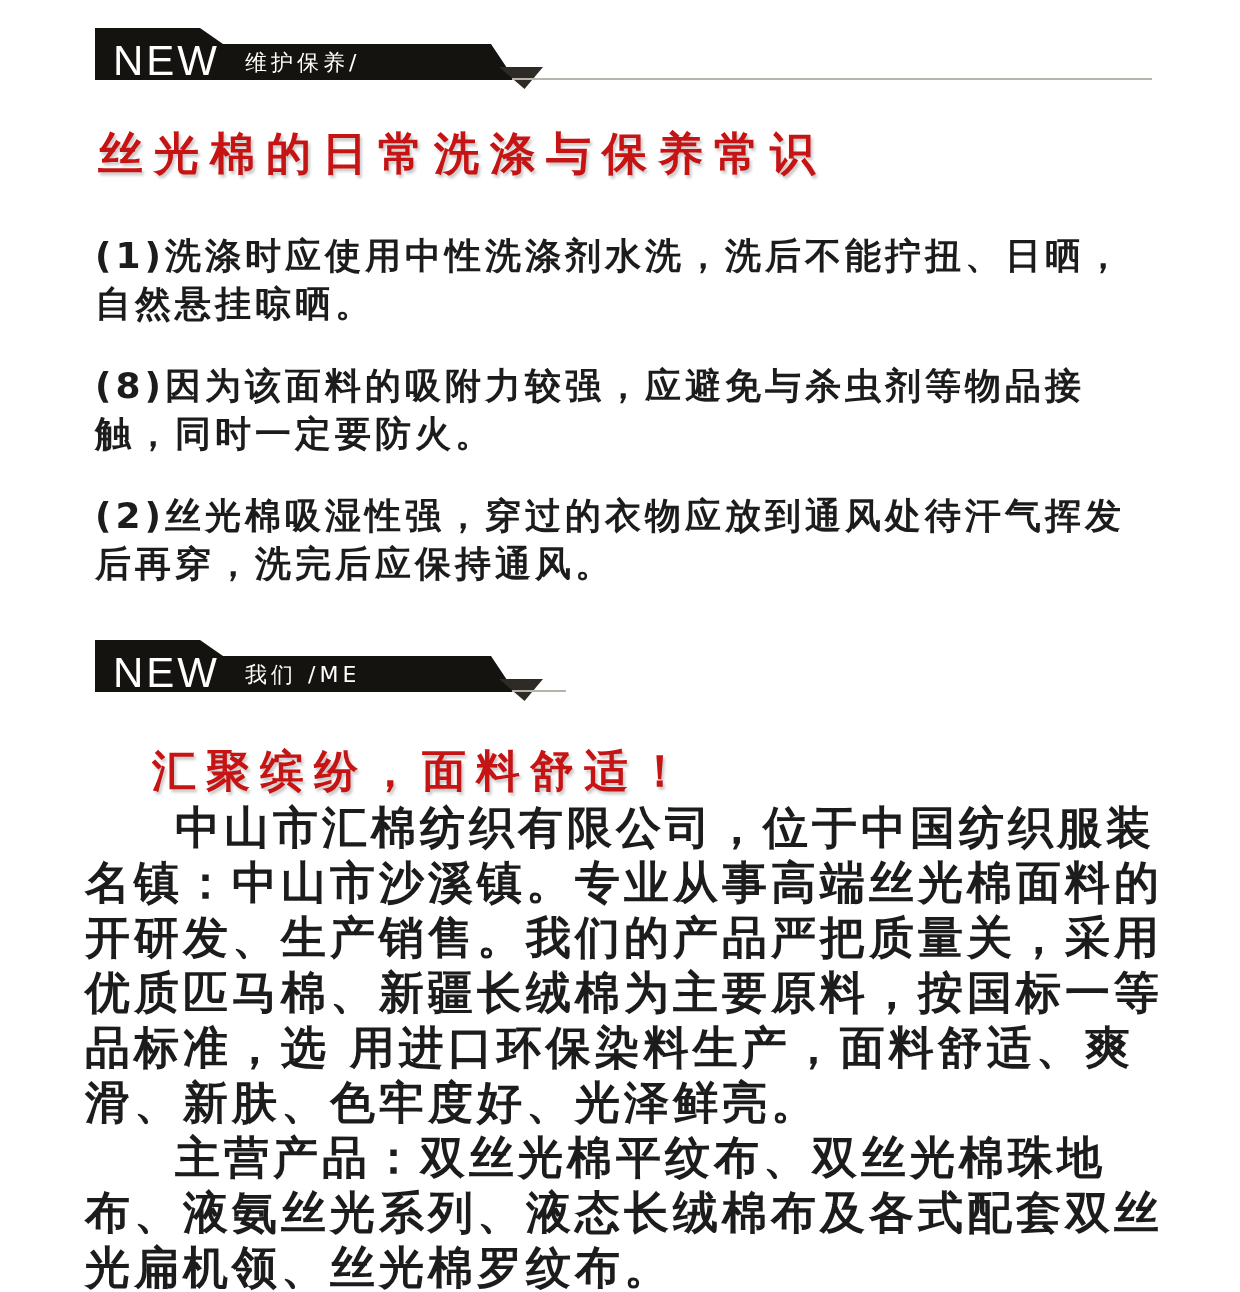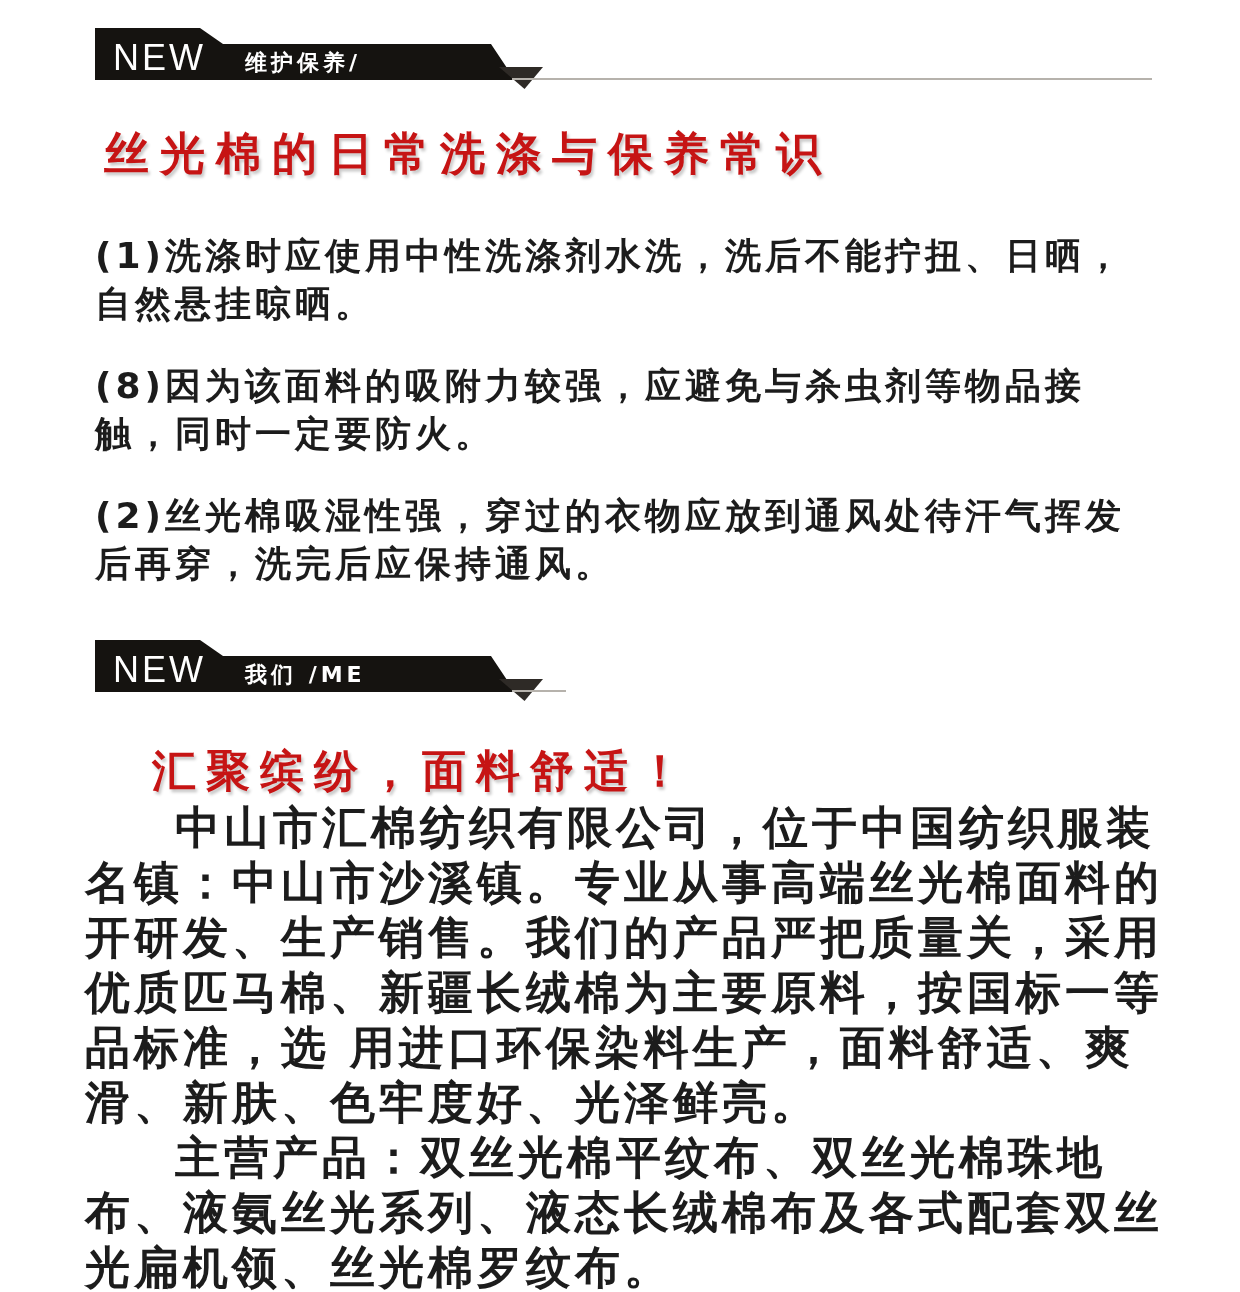--- a/index.html
+++ b/index.html
@@ -28,32 +28,32 @@
     background: #151310;
     clip-path: polygon(0px 0px, 105px 0px, 128px 16px, 396px 16px, 420px 52px, 0px 52px);
   }
   .banner-care { top: 28px; }
   .banner-about { top: 640px; }
   .banner .badge {
     position: absolute;
     left: 18px;
     top: 9px;
     color: #ffffff;
-    font-size: 36px;
+    font-size: 42px;
     letter-spacing: 3px;
     font-weight: 400;
     font-family: "Liberation Sans", sans-serif;
   }
   .banner .label {
     position: absolute;
     left: 150px;
     top: 20px;
     color: #ffffff;
     font-size: 22px;
-    font-weight: 700;
+    font-weight: 400;
     letter-spacing: 4px;
     white-space: nowrap;
   }
   .tri {
     position: absolute;
     width: 44px;
     height: 22px;
     background: #2e2a26;
     clip-path: polygon(0 0, 100% 0, 58% 100%);
   }
@@ -69,21 +69,21 @@
 
   
   .red-heading {
     position: absolute;
     color: #c61414;
     font-weight: 700;
     white-space: nowrap;
     text-shadow: 2px 3px 3px #c9c9c9;
   }
   .care-title {
-    left: 104px;
+    left: 98px;
     top: 124px;
     font-size: 45px;
     letter-spacing: 11px;
     font-family: Liberation Mono, monospace;
   }
   .about-slogan {
     left: 152px;
     top: 742px;
     font-size: 44px;
     letter-spacing: 10px;

